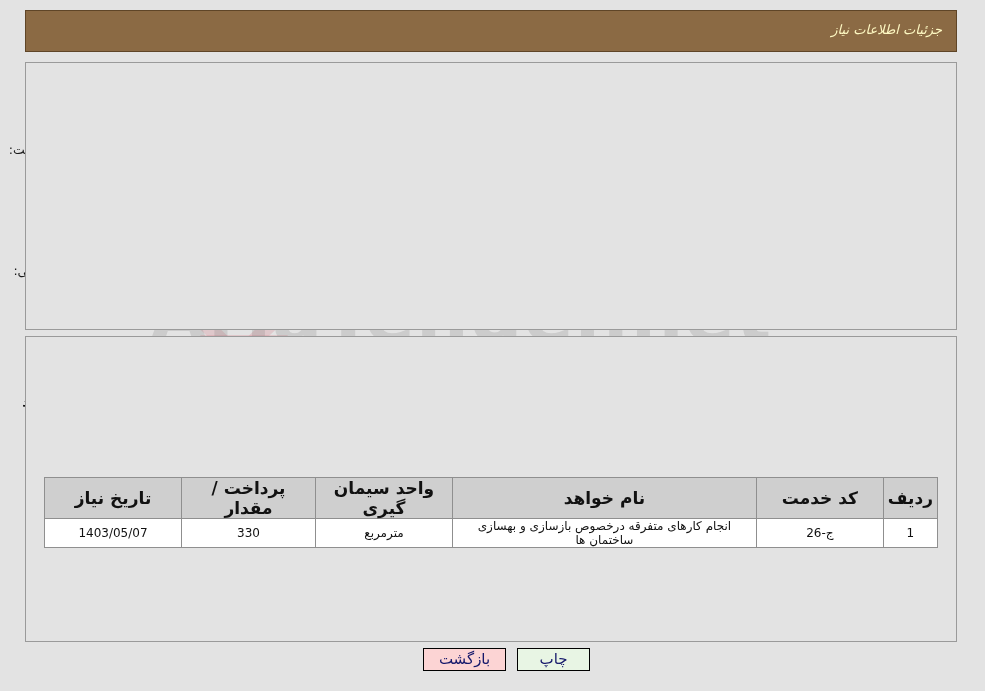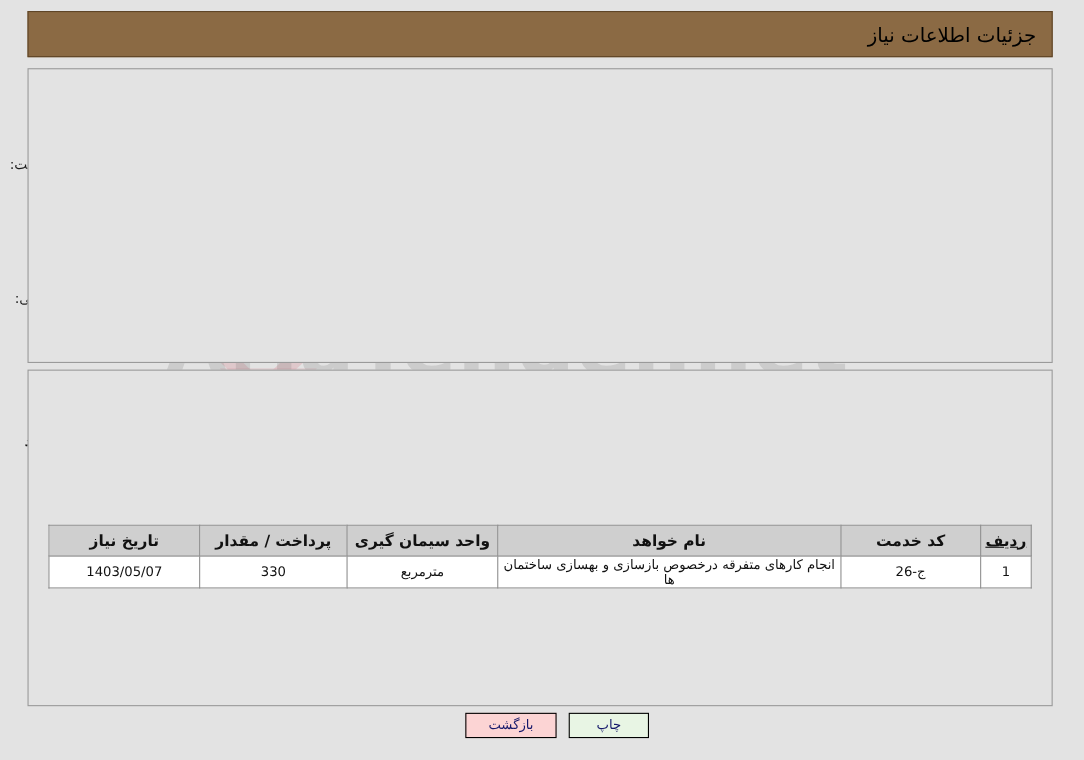--- a/index.html
+++ b/index.html
@@ -73,22 +73,23 @@
     height: 42px;
     background: #8b6a44;
     border: 1px solid #5f4527;
     box-sizing: border-box;
     z-index: 2;
   }
   .page-header .title {
     position: absolute;
     right: 14px;
     top: 11px;
-    color: #000000;
-    font-size: 18px;
+    color: #fef9c3;
+    font-size: 13px;
+    font-style: italic;
   }
 
   
   .panel {
     position: absolute;
     background: #e3e3e3;
     border: 1px solid #9a9a9a;
     box-sizing: border-box;
     z-index: 2;
   }
@@ -203,21 +204,21 @@
     left: 44px;
     top: 477px;
     width: 894px;
     border-collapse: collapse;
     z-index: 3;
     background: #ffffff;
   }
   #svc-table th {
     background: #cfcfcf;
     border: 1px solid #8f8f8f;
-    font-size: 14px;
+    font-size: 17px;
     font-weight: bold;
     color: #111;
     height: 27px;
     padding: 0 4px;
   }
   #svc-table td {
     background: #ffffff;
     border: 1px solid #8f8f8f;
     font-size: 12px;
     color: #111;
@@ -225,21 +226,21 @@
     padding: 0 4px;
     text-align: center;
   }
 
   
   .btn {
     position: absolute;
     height: 23px;
     border: 1px solid #000000;
     box-sizing: border-box;
-    font-size: 12px;
+    font-size: 15px;
     line-height: 21px;
     text-align: center;
     cursor: pointer;
     z-index: 3;
   }
   #btn-print  { left: 517px; top: 648px; width: 73px; background: #e8f5e4; color: #15186b; }
   #btn-back   { left: 423px; top: 648px; width: 83px; background: #fcd4d4; color: #15186b; }
 </style>
 </head>
 <body>
@@ -310,21 +311,21 @@
   </div>
 
   <div class="section-title" style="right:827px; top:394px;">اطلاعات خدمات مورد نیاز</div>
 
   <div class="lbl bold" style="right:880px; top:441px; width:72px;">گروه خدمت:</div>
   <div class="fld right" style="right:180px; top:436px; width:698px; height:23px; line-height:21px;">ساختمان</div>
 
   <table id="svc-table">
     <thead>
       <tr>
-        <th style="width:36px;text-decoration:underline;">ردیف</th>
+        <th style="width:36px;">ردیف</th>
         <th style="width:118px;">کد خدمت</th>
         <th>نام خواهد</th>
         <th style="width:128px;">واحد سیمان گیری</th>
         <th style="width:125px;">پرداخت / مقدار</th>
         <th style="width:128px;">تاریخ نیاز</th>
       </tr>
     </thead>
     <tbody>
       <tr>
         <td>1</td>

